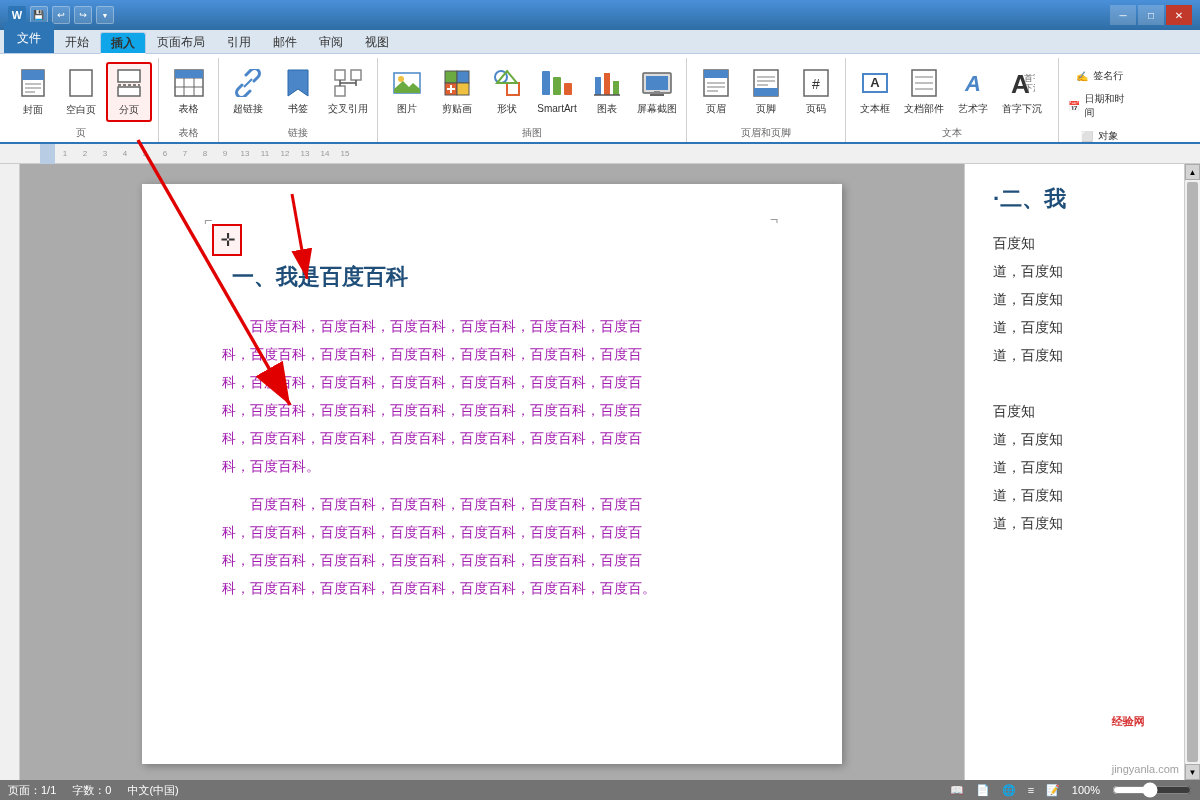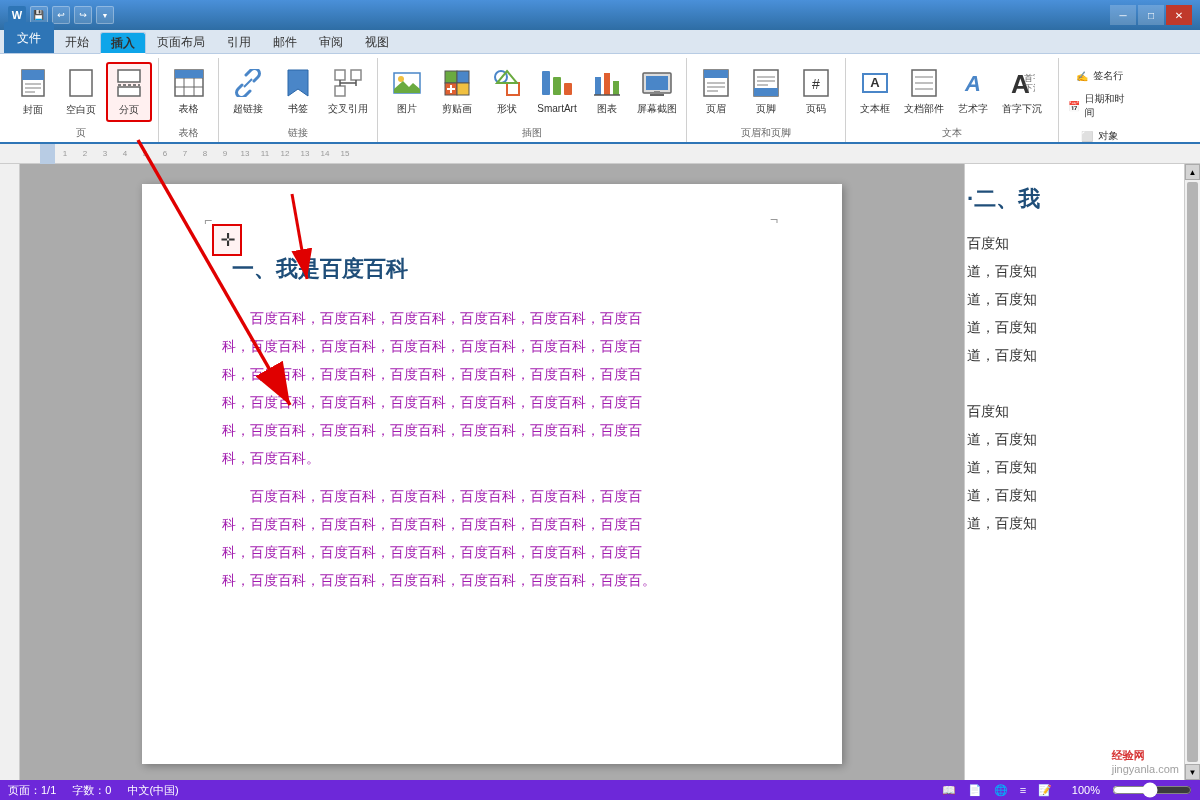--- a/index.html
+++ b/index.html
@@ -217,21 +217,21 @@
       text-indent: 2em;
       margin-bottom: 10px;
     }
 
     
     #right-panel {
       width: 220px;
       background: white;
       border-left: 1px solid #ccc;
       overflow: hidden;
-      padding: 20px 2px;
+      padding: 20px 28px;
       position: relative;
     }
     .right-panel-heading {
       font-size: 22px;
       font-weight: bold;
       color: #1f4e79;
       margin-bottom: 15px;
     }
     .right-panel-text {
       font-size: 14px;
@@ -247,21 +247,21 @@
       flex-shrink: 0;
       display: flex;
       flex-direction: column;
     }
     .scroll-btn { width: 100%; height: 16px; background: #d4d4d4; border: 1px solid #aaa; cursor: pointer; display: flex; align-items: center; justify-content: center; font-size: 8px; }
     .scroll-thumb { flex: 1; background: #b4b4b4; margin: 2px; border-radius: 2px; }
 
     
     #statusbar {
       height: 20px;
-      background: #6d28d9;
+      background: #737373;
       display: flex;
       align-items: center;
       padding: 0 8px;
       color: white;
       font-size: 11px;
       gap: 16px;
     }
     #statusbar .status-right { margin-left: auto; display: flex; align-items: center; gap: 12px; }
 
     
@@ -631,21 +631,21 @@
   <div id="doc-area">
 
     <div class="page">
 
       <div class="corner-mark corner-tl">⌐</div>
       <div class="corner-mark corner-tr" style="right:62px; top:28px;">¬</div>
 
       <div class="cursor-box"></div>
       <div class="cursor-cross">✛</div>
 
-      <div class="doc-heading" style="margin-top: 20px; font-family: Liberation Serif, serif;">一、我是百度百科</div>
+      <div class="doc-heading" style="margin-top: 28px; font-family: Liberation Serif, serif;">一、我是百度百科</div>
 
       <div class="doc-para">百度百科，百度百科，百度百科，百度百科，百度百科，百度百<br>科，百度百科，百度百科，百度百科，百度百科，百度百科，百度百<br>科，百度百科，百度百科，百度百科，百度百科，百度百科，百度百<br>科，百度百科，百度百科，百度百科，百度百科，百度百科，百度百<br>科，百度百科，百度百科，百度百科，百度百科，百度百科，百度百<br>科，百度百科。</div>
       <div class="doc-para">百度百科，百度百科，百度百科，百度百科，百度百科，百度百<br>科，百度百科，百度百科，百度百科，百度百科，百度百科，百度百<br>科，百度百科，百度百科，百度百科，百度百科，百度百科，百度百<br>科，百度百科，百度百科，百度百科，百度百科，百度百科，百度百。</div>
 
       <svg class="red-arrow-overlay" viewBox="0 0 700 580" preserveAspectRatio="none" style="position:absolute;top:0;left:0;width:100%;height:100%;pointer-events:none;z-index:30;">
 
         <defs>
           <marker id="arrowhead" markerWidth="10" markerHeight="7" refX="10" refY="3.5" orient="auto">
             <polygon points="0 0, 10 3.5, 0 7" fill="#e00000"></polygon>
           </marker>
@@ -667,42 +667,42 @@
       <br>
       <span>百度知</span><br>
       <span>道，百度知</span><br>
       <span>道，百度知</span><br>
       <span>道，百度知</span><br>
       <span>道，百度知</span>
     </div>
 
     <div class="watermark">
       <div style="color:#cc0000; font-weight:bold;">经验网</div>
-      <div style="color:#888;">jingyanla.com</div>
+      <div style="color:#888;margin-top:34px;">jingyanla.com</div>
     </div>
   </div>
 
   <div id="scrollbar">
     <div class="scroll-btn">▲</div>
     <div class="scroll-thumb"></div>
     <div class="scroll-btn">▼</div>
   </div>
 </div>
 
 <div id="statusbar">
   <span>页面：1/1</span>
   <span>字数：0</span>
   <span>中文(中国)</span>
   <div class="status-right">
     <span title="阅读版式">📖</span>
     <span title="页面视图">📄</span>
     <span title="Web版式">🌐</span>
     <span title="大纲视图">≡</span>
     <span title="草稿">📝</span>
-    <span style="margin-left:8px;">100%</span>
+    <span style="margin-left:0;">100%</span>
     <input type="range" min="10" max="200" value="100" style="width: 80px; height: 10px; accent-color: white;">
   </div>
 </div>
 
 <svg style="position:fixed;top:0;left:0;width:1200px;height:800px;pointer-events:none;z-index:100;" viewBox="0 0 1200 800">
   <defs>
     <marker id="arr2" markerWidth="12" markerHeight="9" refX="12" refY="4.5" orient="auto">
       <polygon points="0 0, 12 4.5, 0 9" fill="#e00000"></polygon>
     </marker>
   </defs>

